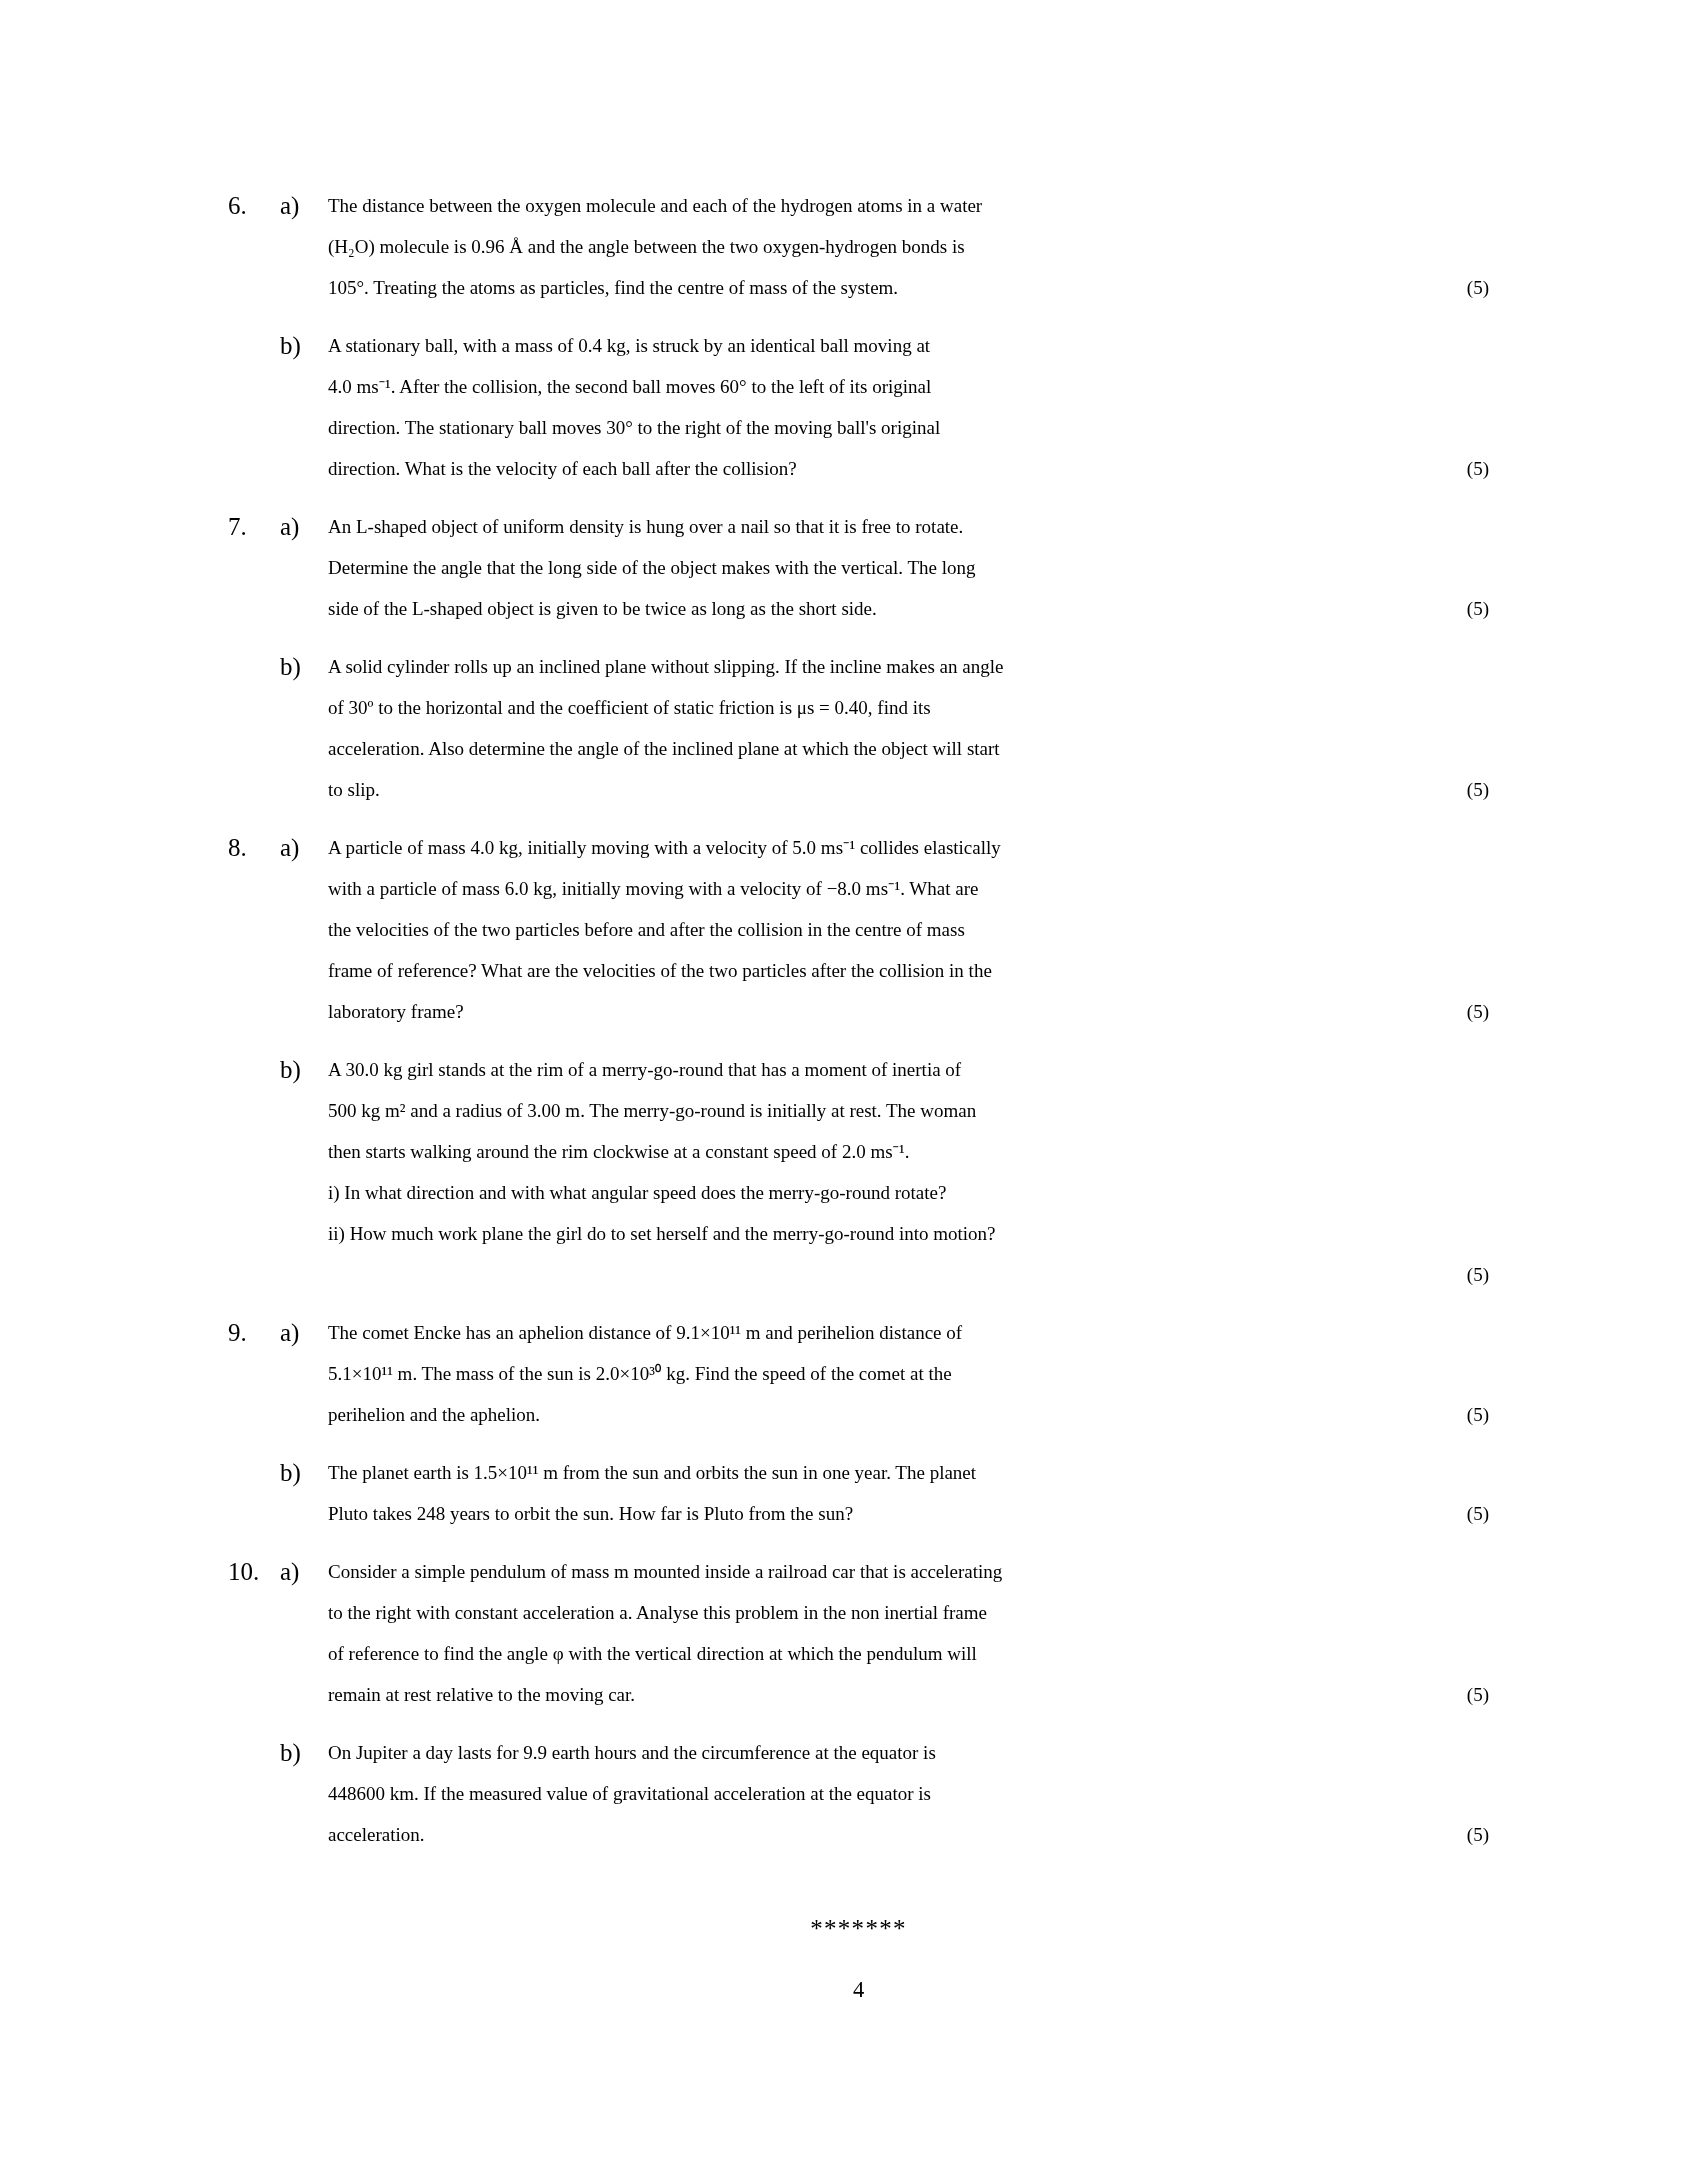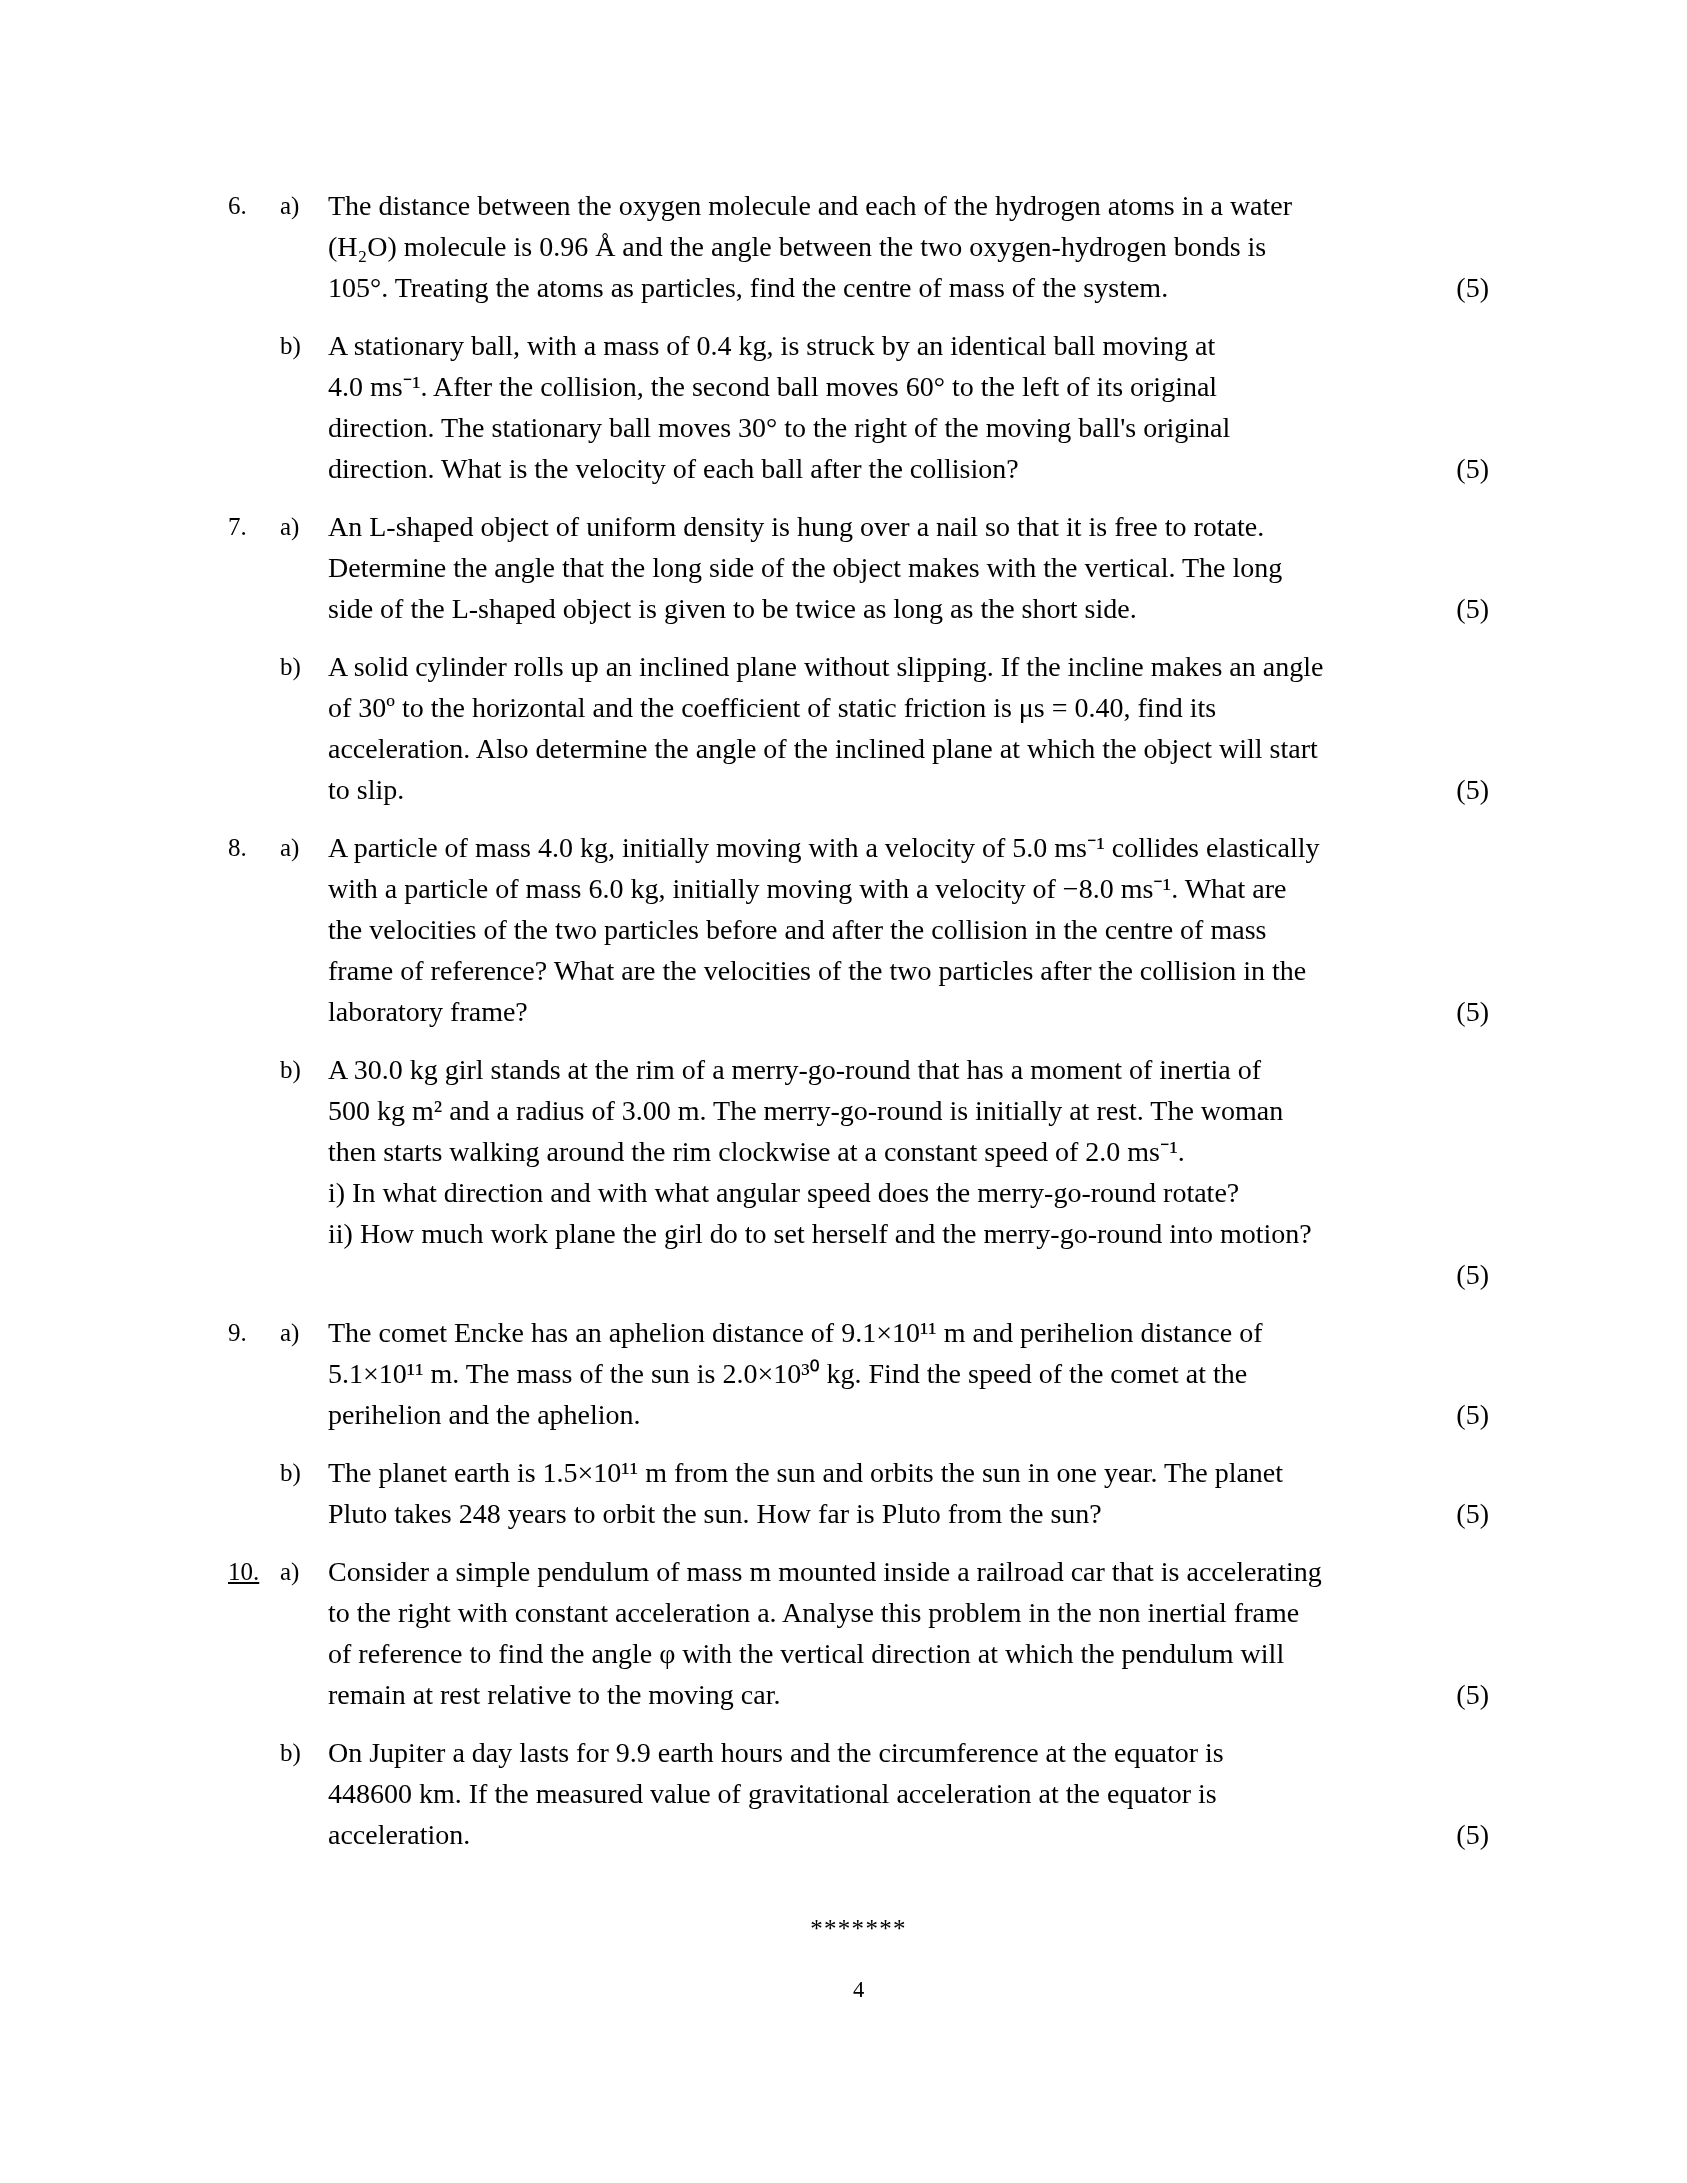--- a/index.html
+++ b/index.html
@@ -36,31 +36,30 @@
   .qnum {
     width: 52px;
     flex: 0 0 52px;
     font-size: 25px;
     line-height: 41px;
     text-align: left;
   }
   .qnum.wide {
     width: 52px;
     flex: 0 0 52px;
-    text-decoration: underline;
   }
   .plabel {
     width: 48px;
     flex: 0 0 48px;
     font-size: 25px;
     line-height: 41px;
   }
   .ptext {
     flex: 1 1 auto;
-    font-size: 28px;
+    font-size: 19px;
     line-height: 41px;
     text-align: left;
     position: relative;
   }
   .lineblock {
     display: block;
   }
   .sep {
     text-align: center;
     font-size: 25px;

